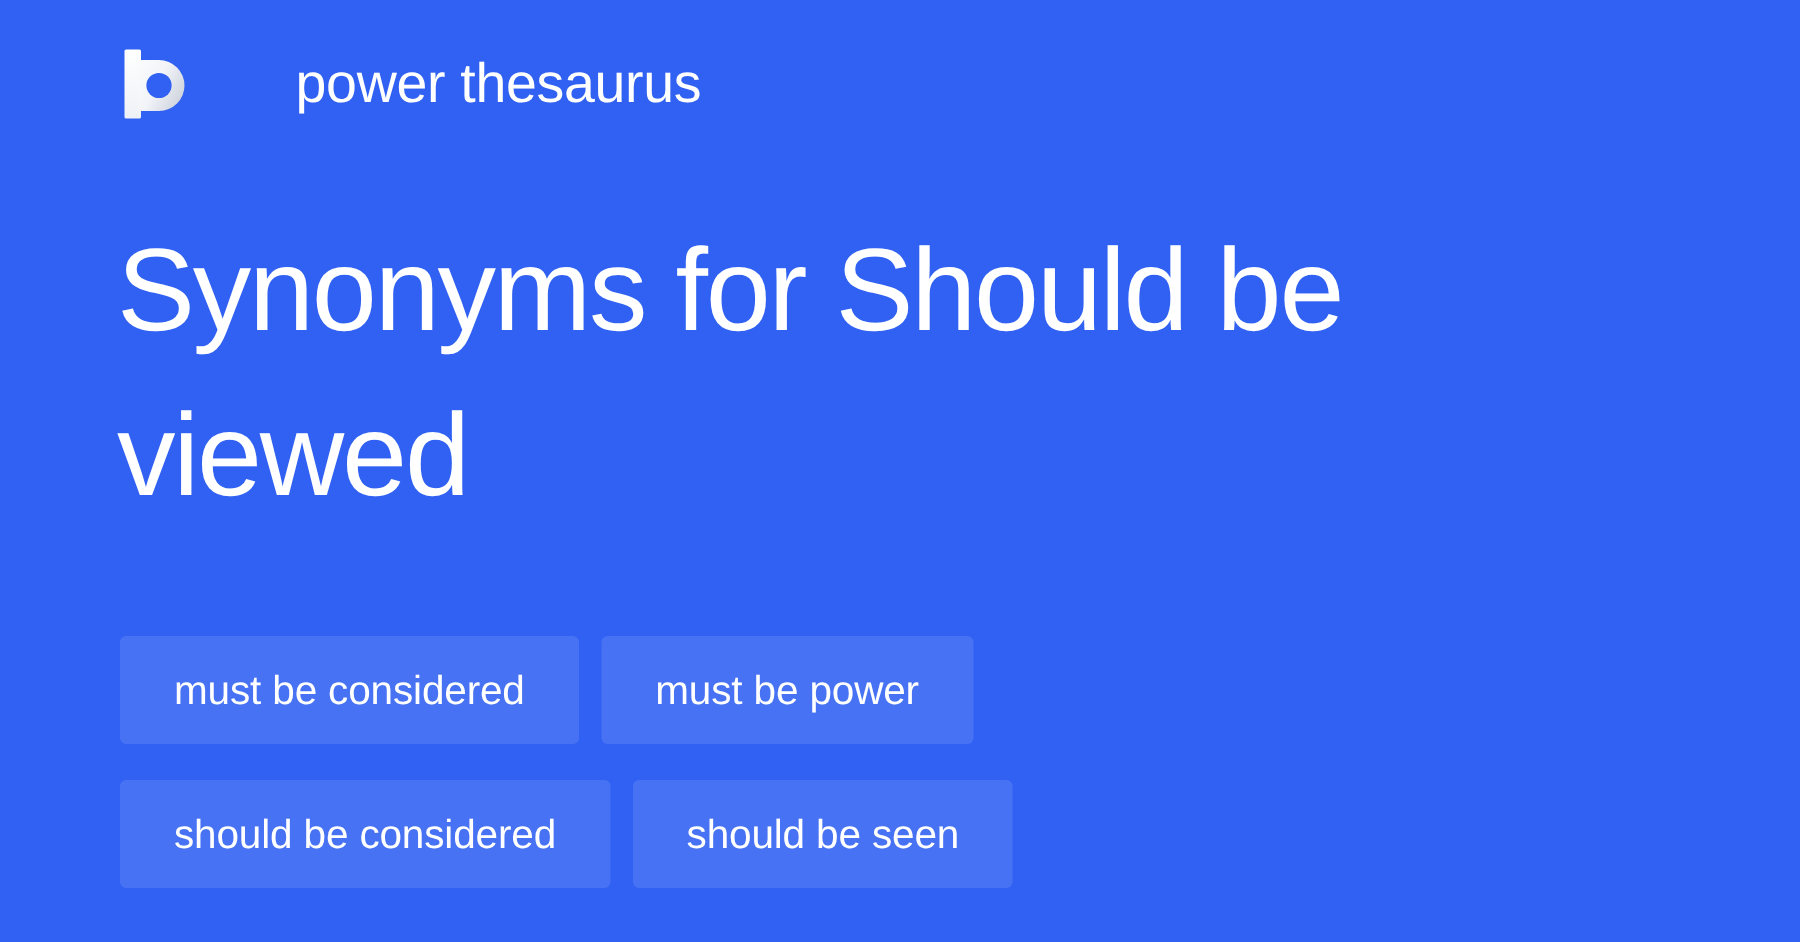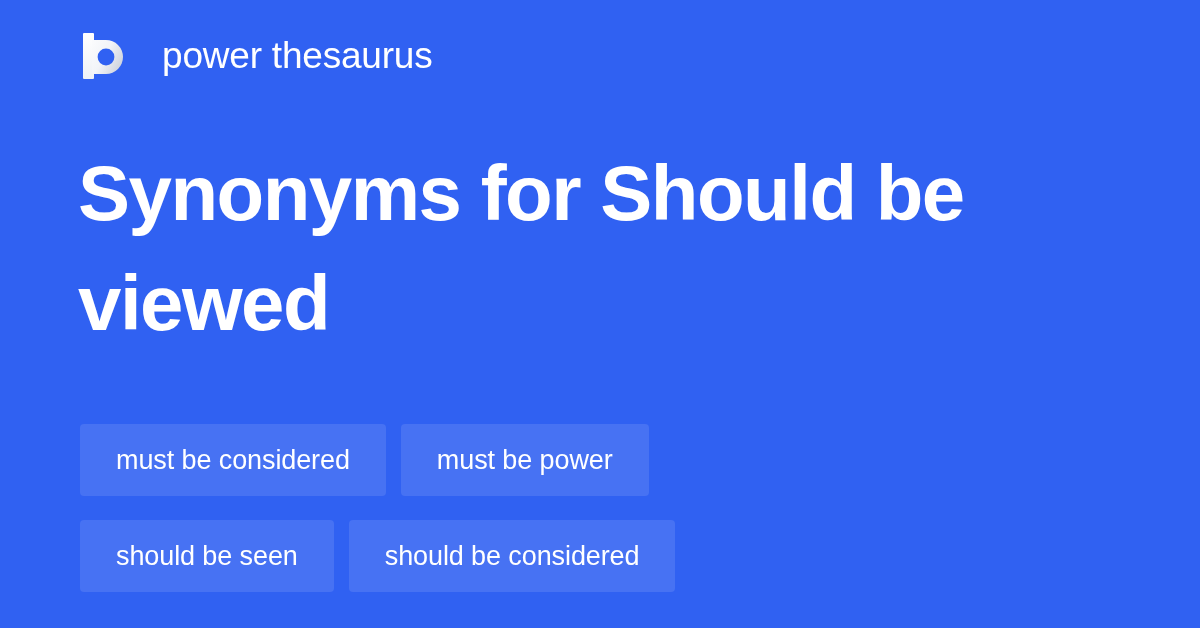--- a/index.html
+++ b/index.html
@@ -25,20 +25,21 @@
   }
 
   
   .brand {
     position: absolute;
     left: 80px;
     top: 28px;
     display: flex;
     align-items: center;
     height: 56px;
+    gap: 35px;
   }
 
   .brand-mark {
     width: 52px;
     height: 56px;
     display: block;
     flex: 0 0 auto;
   }
 
   .brand-name {
@@ -52,21 +53,21 @@
   }
 
   
   .headline {
     position: absolute;
     left: 78px;
     top: 138px;
     width: 1010px;
     font-size: 78px;
     line-height: 110px;
-    font-weight: 700;
+    font-weight: 400;
     color: #ffffff;
     letter-spacing: -1.5px;
   }
 
   
   .tag-rows {
     position: absolute;
     left: 80px;
     top: 424px;
     width: 1040px;
@@ -132,19 +133,19 @@
   <h1 class="headline">Synonyms for Should be viewed</h1>
 
   <div class="tag-rows">
 
     <div class="tag-row">
       <div class="tag">must be considered</div>
       <div class="tag">must be power</div>
     </div>
 
     <div class="tag-row">
+      <div class="tag">should be considered</div>
       <div class="tag">should be seen</div>
-      <div class="tag">should be considered</div>
     </div>
 
   </div>
 
 </div>
 
 </body></html>

